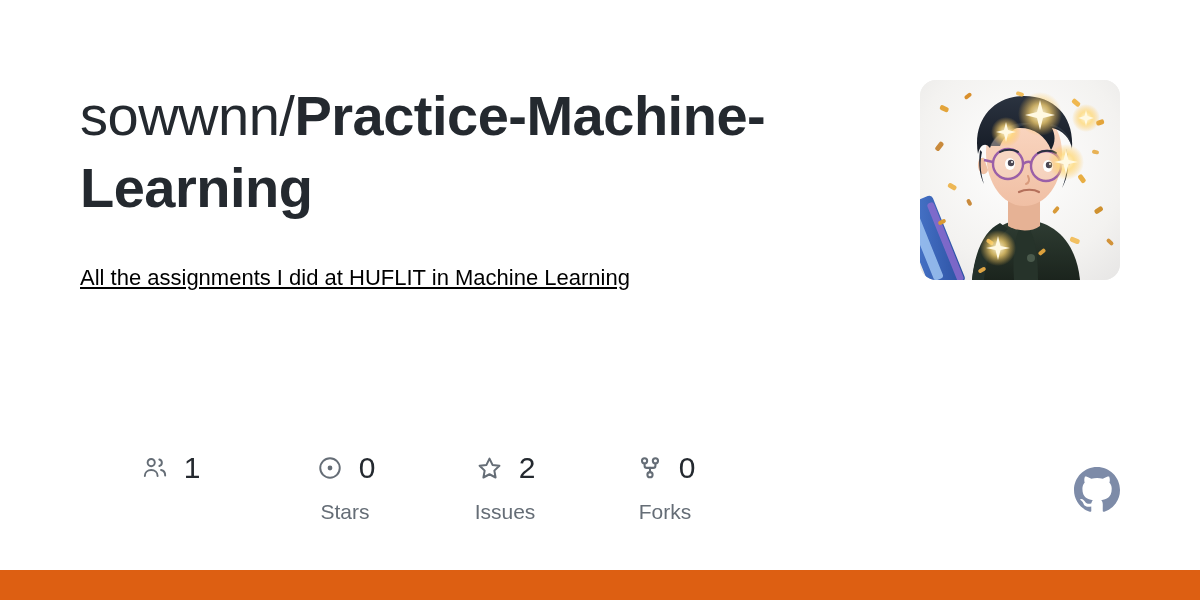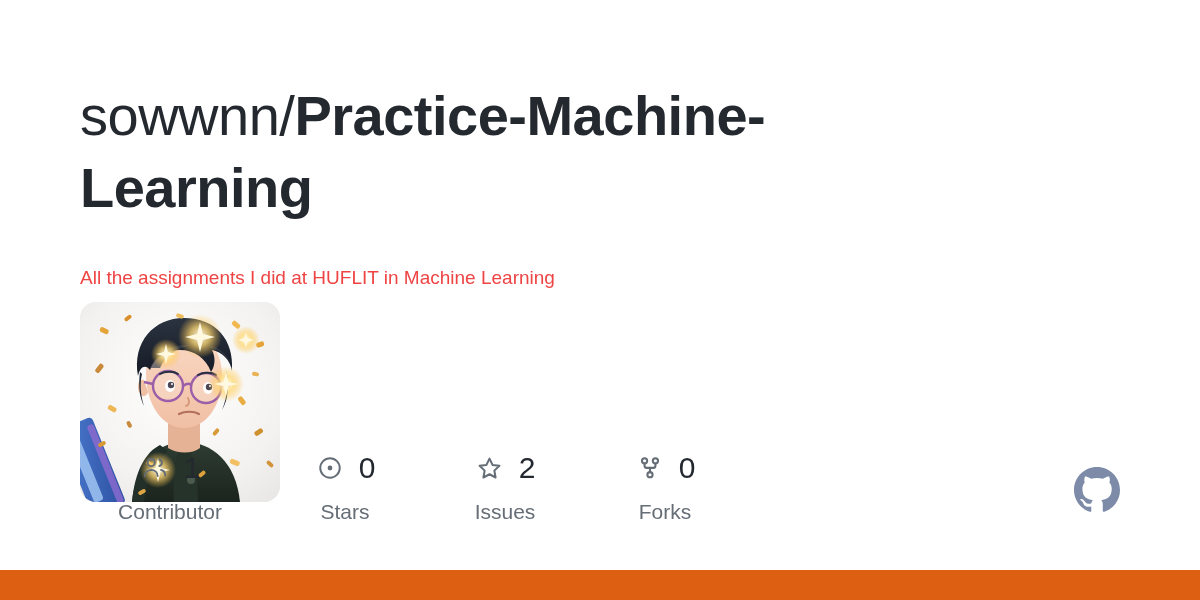--- a/index.html
+++ b/index.html
@@ -25,21 +25,20 @@
     box-sizing: border-box;
   }
 
   
   .header {
     position: absolute;
     left: 80px;
     top: 80px;
     width: 1040px;
     display: flex;
-    flex-direction: column;
     justify-content: space-between;
     align-items: flex-start;
   }
 
   .head-text {
     width: 720px;
   }
 
   .repo-title {
     font-size: 56px;
@@ -56,25 +55,26 @@
   .repo-slash {
     font-weight: 400;
   }
   .repo-name {
     font-weight: 700;
   }
 
   .repo-desc {
     margin: 0;
     padding-top: 30px;
-    font-size: 19px;
+    font-size: 22px;
     line-height: 48px;
-    color: #ef4444;
+    color: #000000;
     font-weight: 400;
     max-width: 710px;
+    text-decoration: underline;
   }
 
   
   .avatar {
     position: relative;
     width: 200px;
     height: 200px;
     border-radius: 16px;
     overflow: hidden;
     flex: 0 0 auto;
@@ -298,21 +298,20 @@
         <span class="stat-icon">
           <svg width="26" height="26" viewBox="0 0 24 24" fill="none" stroke="currentColor" stroke-width="1.8" stroke-linecap="round" stroke-linejoin="round">
             <circle cx="8.5" cy="7" r="3.3"></circle>
             <path d="M2.6 19.4c0-3.3 2.6-5.6 5.9-5.6s5.9 2.3 5.9 5.6"></path>
             <path d="M16 4.2a3.1 3.1 0 0 1 0 6"></path>
             <path d="M17.6 13.9c2.3.5 3.8 2.4 3.8 5"></path>
           </svg>
         </span>
         <span class="stat-value">1</span>
       </div>
-      <div class="stat-label">Contributor</div>
     </div>
 
     <div class="stat stat-issues">
       <div class="stat-top">
         <span class="stat-icon">
           <svg width="26" height="26" viewBox="0 0 24 24" fill="none" stroke="currentColor" stroke-width="1.8">
             <circle cx="12" cy="12" r="9"></circle>
             <circle cx="12" cy="12" r="2.2" fill="currentColor" stroke="none"></circle>
           </svg>
         </span>

